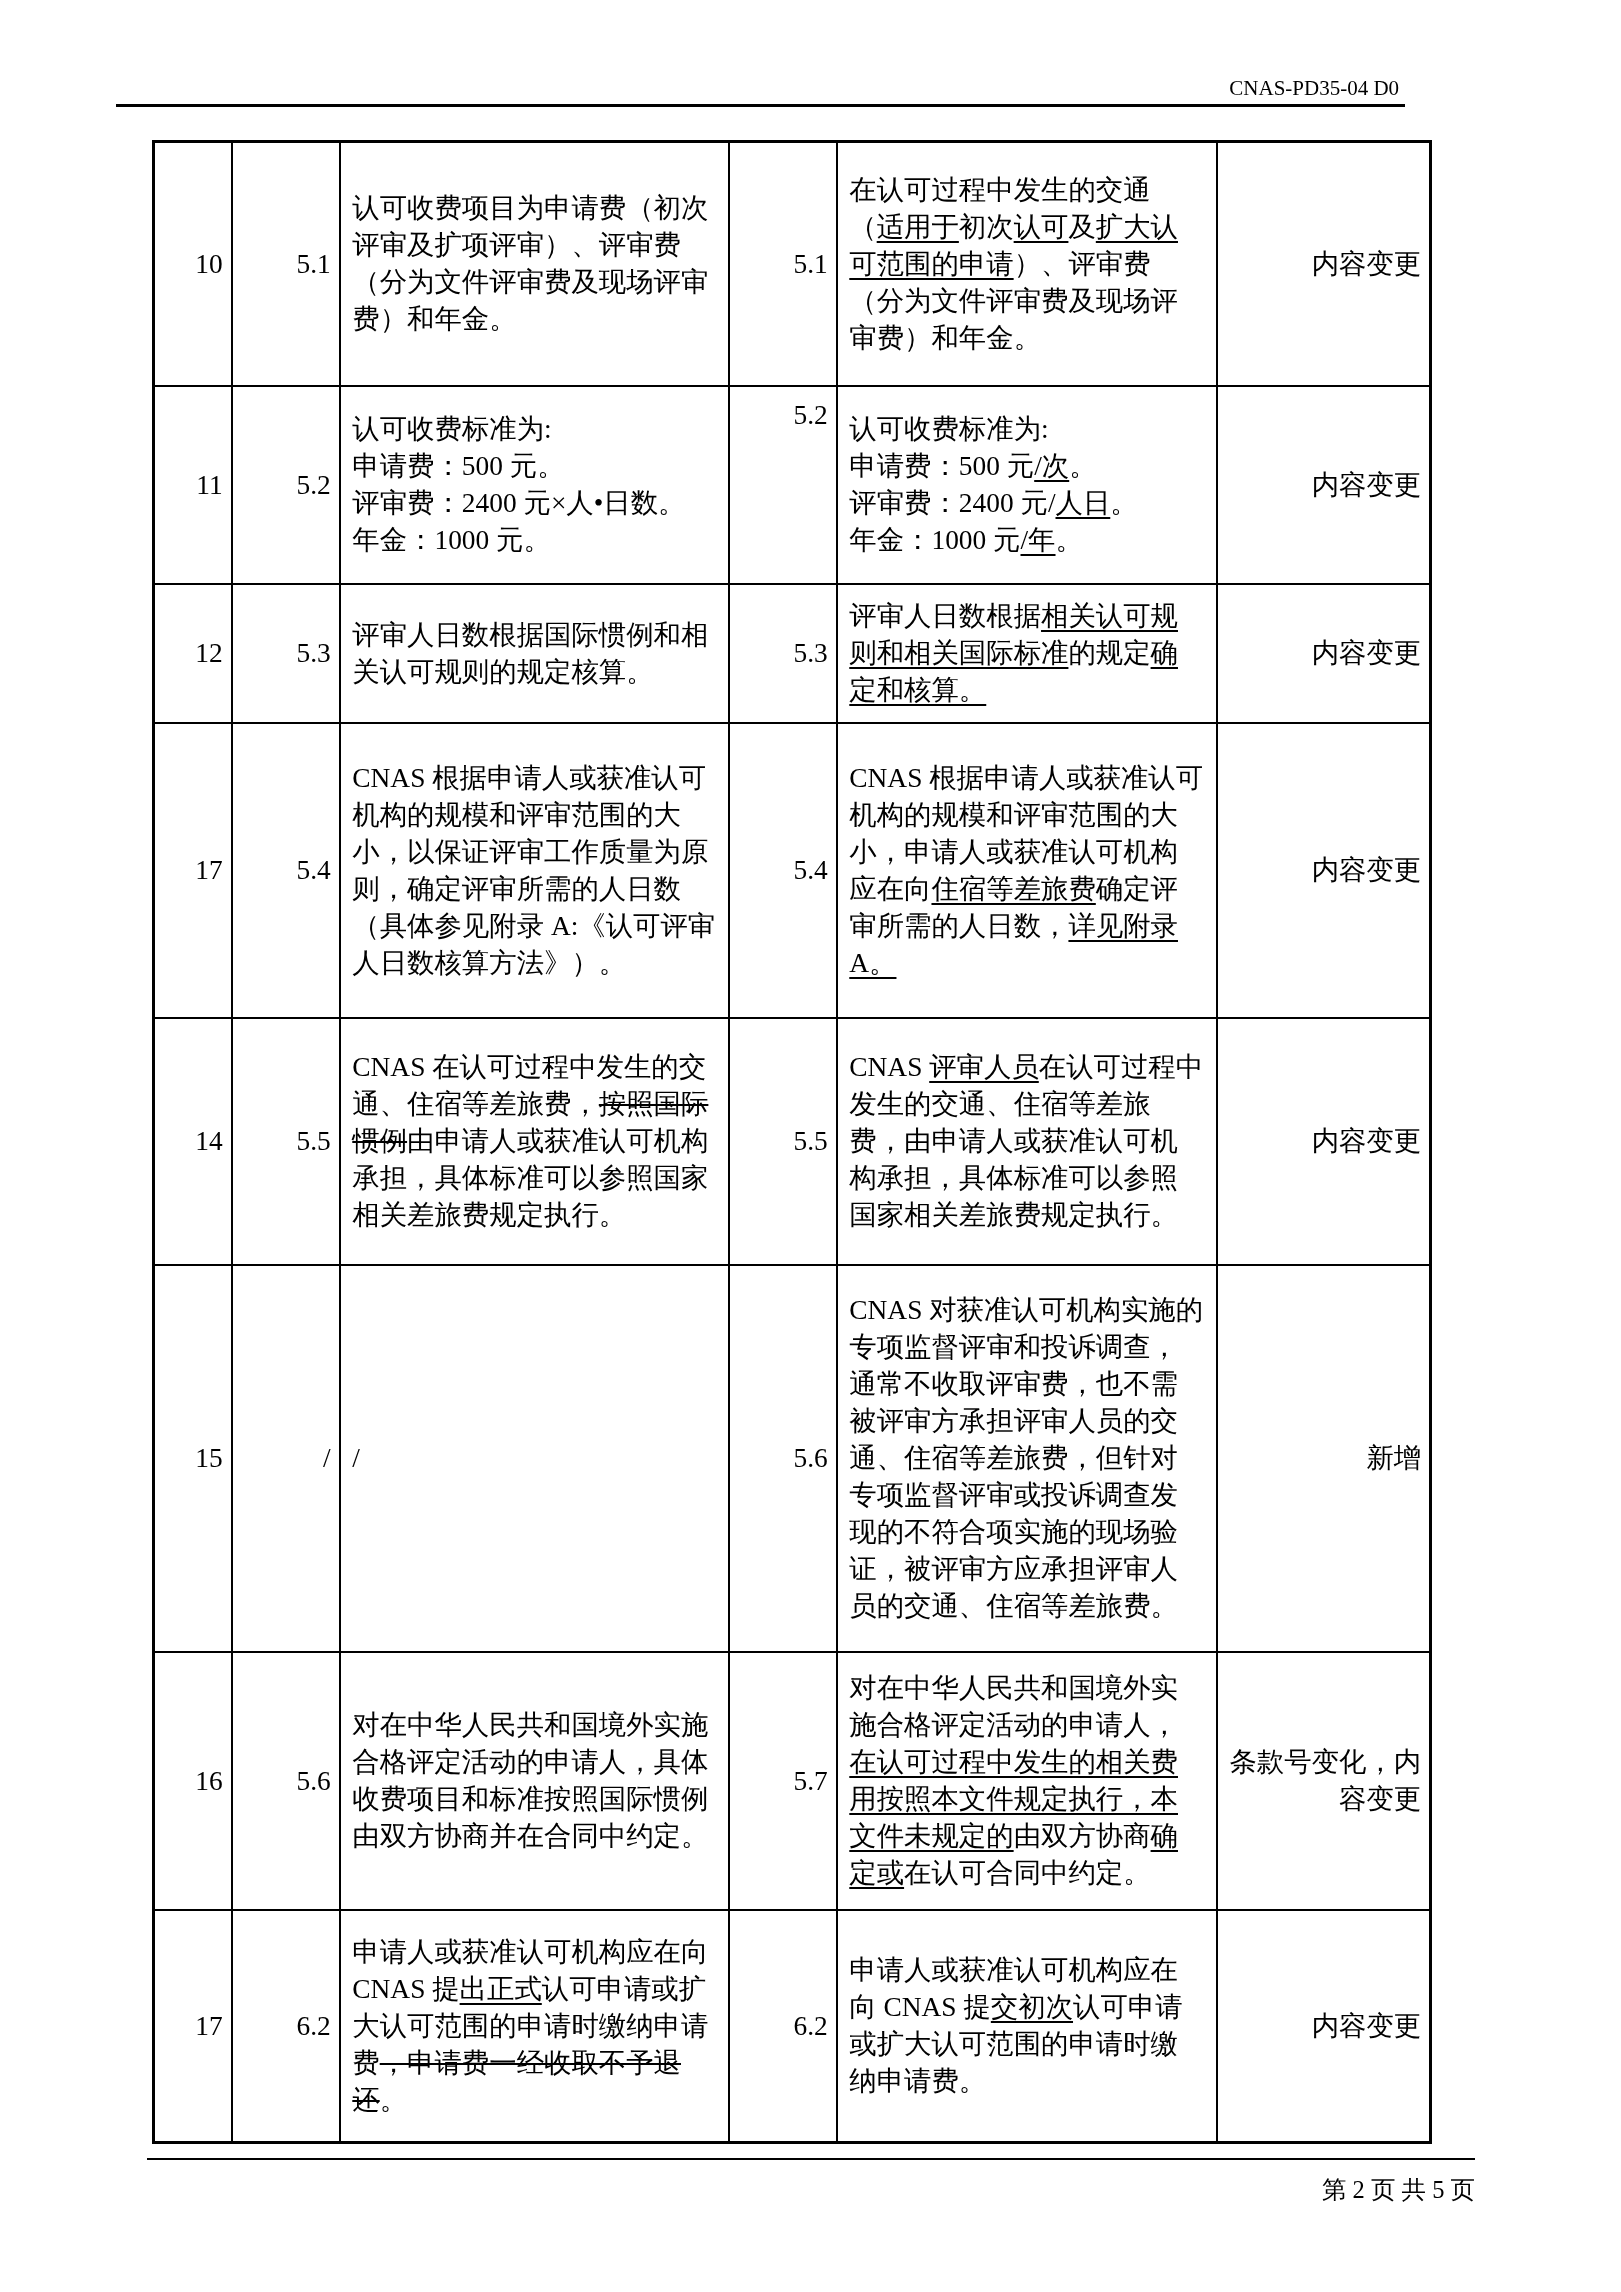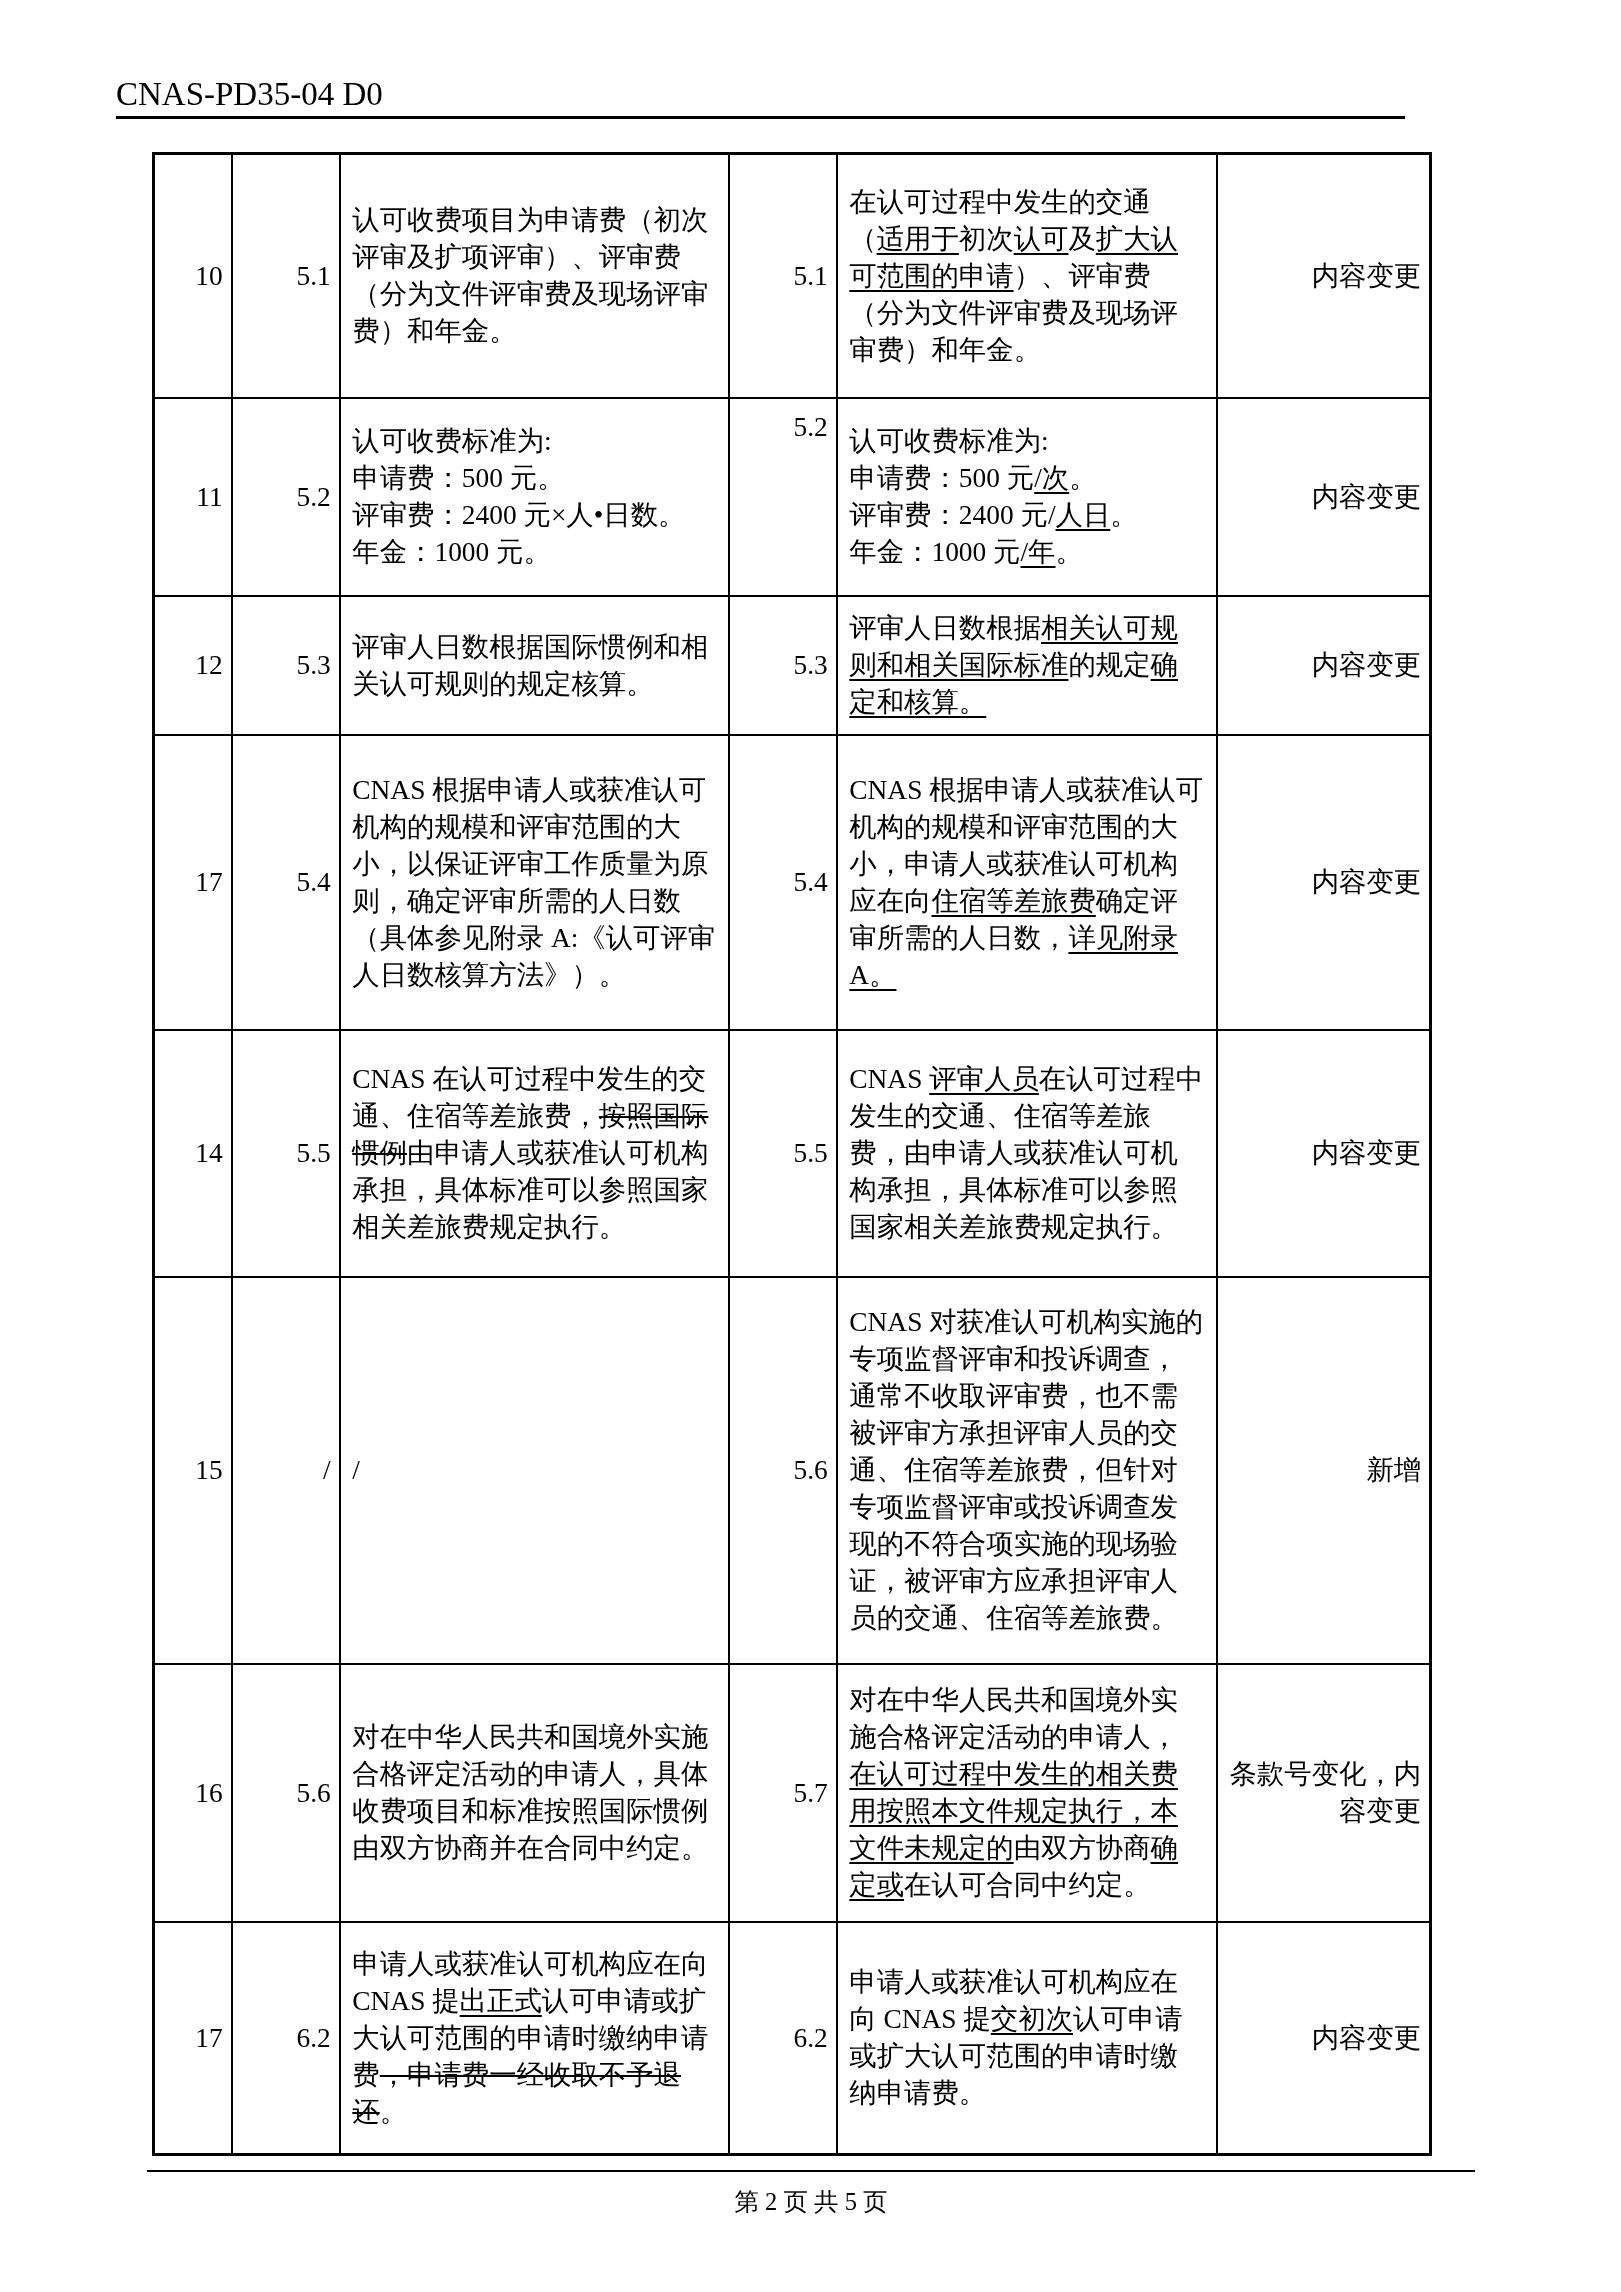--- a/index.html
+++ b/index.html
@@ -7,22 +7,23 @@
   body {
     width:1621px; height:2293px;
     font-family:"Liberation Serif","DejaVu Serif",serif;
     color:#000;
     position:relative;
   }
   .header {
     margin:76px 0 0 116px;
     width:1289px;
     border-bottom:3.9px solid #000;
+    text-align:right;
     padding:0 5.9px 2.9px 0;
-    font-size:33px;
+    font-size:21px;
   }
   table.cmp {
     margin:33px 0 0 152px;
     width:1277px;
     border-collapse:collapse;
     table-layout:fixed;
     border:3.9px solid #000;
     font-size:27.4px;
     line-height:37px;
   }
@@ -51,21 +52,21 @@
   tr:nth-child(6){ height:387px; }
   tr:nth-child(7){ height:258px; }
   tr:nth-child(8){ height:232px; }
   .u { text-decoration:underline; text-decoration-thickness:2px; text-underline-offset:4.9px; }
   .s { text-decoration:line-through; text-decoration-thickness:2px; }
   .footer {
     margin:13.7px 0 0 147px;
     width:1328px;
     border-top:2.9px solid #000;
     padding-top:13.7px;
-    text-align:center;
+    text-align:right;
     font-size:24.5px;
   }
 </style>
 </head>
 <body>
 
 <div class="header">
   <span>CNAS-PD35-04 D0</span>
 </div>
 

